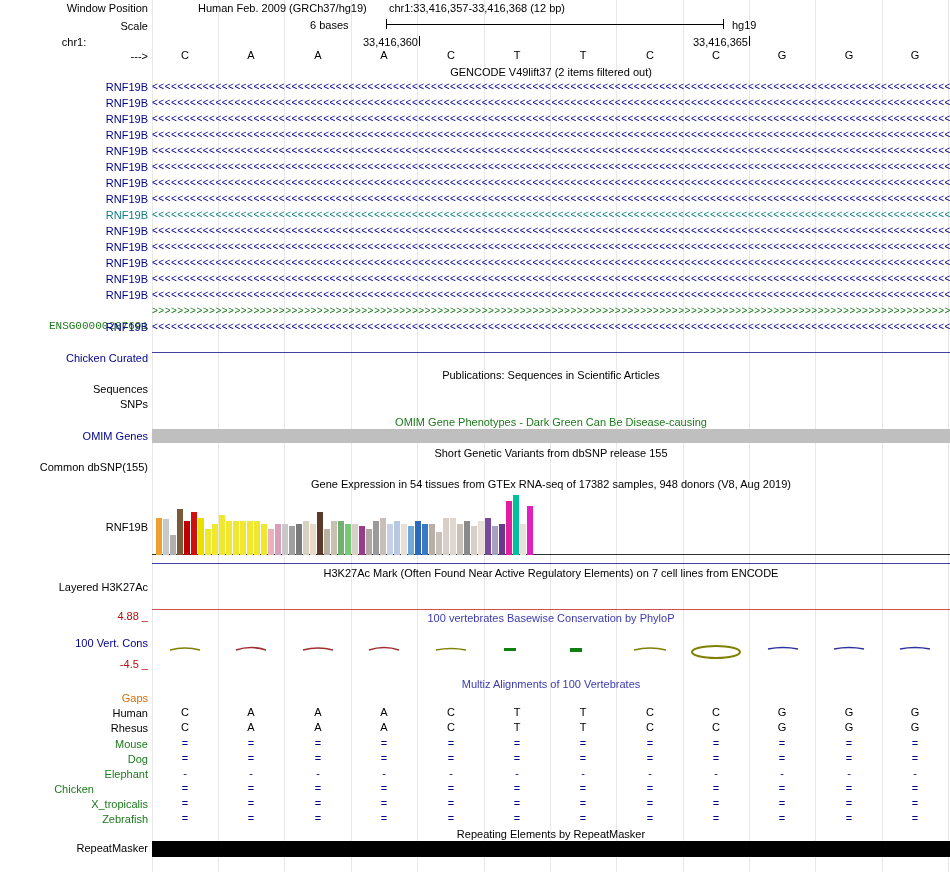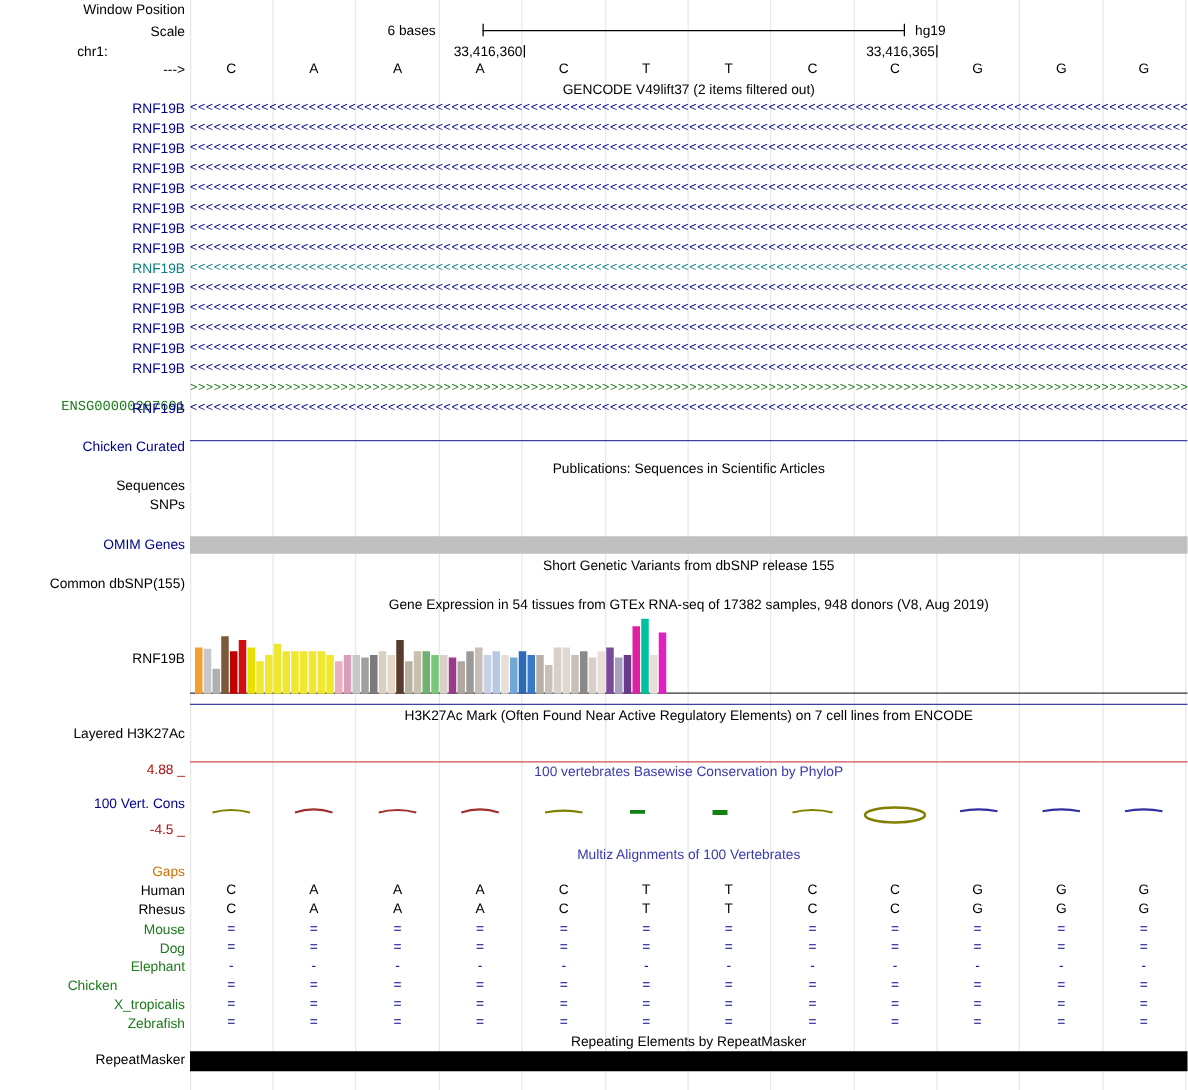--- a/index.html
+++ b/index.html
@@ -171,20 +171,25 @@
   <div class="gridline" style="left:749px;"></div>
   <div class="gridline" style="left:815px;"></div>
   <div class="gridline" style="left:882px;"></div>
   <div class="gridline" style="left:948px;"></div>
 
   <div class="lbl lbl-black" style="left:0px; top:2px; width:152px; padding-right:4px; box-sizing:border-box;">Window Position</div>
   <div class="lbl lbl-black" style="left:0px; top:20px; width:152px; padding-right:4px; box-sizing:border-box;">Scale</div>
   <div class="lbl lbl-black" style="left:0px; top:36px; width:152px; padding-right:4px; box-sizing:border-box;text-align:center;">chr1:</div>
   <div class="lbl lbl-black" style="left:0px; top:50px; width:152px; padding-right:4px; box-sizing:border-box;">---&gt;</div>
 
+  <div class="centered" style="top:2px; left:152px; width:798px; text-align:left; padding-left:46px; box-sizing:border-box;">
+    <span>Human Feb. 2009 (GRCh37/hg19)</span>
+    <span style="display:inline-block; width:16px;"></span>
+    <span>chr1:33,416,357-33,416,368 (12 bp)</span>
+  </div>
 
   <div class="lbl lbl-black" style="left:310px; top:19px; width:60px; text-align:left;">6 bases</div>
   <div class="scalebar" style="left:386px; top:19px; width:338px;">
     <div class="tick-l" style="left:0;"></div>
     <div class="bar" style="left:0; width:338px;"></div>
     <div class="tick-r" style="left:337px;"></div>
   </div>
   <div class="lbl lbl-black" style="left:732px; top:19px; width:40px; text-align:left;">hg19</div>
 
   <div class="lbl lbl-black" style="left:290px; top:36px; width:128px; text-align:right;">33,416,360</div>
@@ -258,20 +263,21 @@
   <div class="gene-row" style="top:321px;">&lt;&lt;&lt;&lt;&lt;&lt;&lt;&lt;&lt;&lt;&lt;&lt;&lt;&lt;&lt;&lt;&lt;&lt;&lt;&lt;&lt;&lt;&lt;&lt;&lt;&lt;&lt;&lt;&lt;&lt;&lt;&lt;&lt;&lt;&lt;&lt;&lt;&lt;&lt;&lt;&lt;&lt;&lt;&lt;&lt;&lt;&lt;&lt;&lt;&lt;&lt;&lt;&lt;&lt;&lt;&lt;&lt;&lt;&lt;&lt;&lt;&lt;&lt;&lt;&lt;&lt;&lt;&lt;&lt;&lt;&lt;&lt;&lt;&lt;&lt;&lt;&lt;&lt;&lt;&lt;&lt;&lt;&lt;&lt;&lt;&lt;&lt;&lt;&lt;&lt;&lt;&lt;&lt;&lt;&lt;&lt;&lt;&lt;&lt;&lt;&lt;&lt;&lt;&lt;&lt;&lt;&lt;&lt;&lt;&lt;&lt;&lt;&lt;&lt;&lt;&lt;&lt;&lt;&lt;&lt;&lt;&lt;&lt;&lt;&lt;&lt;&lt;&lt;&lt;&lt;&lt;&lt;&lt;&lt;&lt;&lt;&lt;&lt;&lt;&lt;&lt;&lt;&lt;&lt;&lt;&lt;&lt;&lt;</div>
 
   <div class="lbl lbl-blue" style="left:0; top:352px; width:148px;">Chicken Curated</div>
   <div class="blue-rule" style="top:352px;"></div>
 
   <div class="lbl lbl-black" style="left:0; top:383px; width:148px;">Sequences</div>
   <div class="centered" style="top:369px;">Publications: Sequences in Scientific Articles</div>
 
   <div class="lbl lbl-black" style="left:0; top:398px; width:148px;">SNPs</div>
 
+  <div class="centered title-green" style="top:416px;">OMIM Gene Phenotypes - Dark Green Can Be Disease-causing</div>
   <div class="lbl lbl-blue" style="left:0; top:430px; width:148px;">OMIM Genes</div>
   <div class="gray-band" style="top:429px; height:14px;"></div>
 
   <div class="centered" style="top:447px;">Short Genetic Variants from dbSNP release 155</div>
   <div class="lbl lbl-black" style="left:0; top:461px; width:148px;">Common dbSNP(155)</div>
 
   <div class="centered" style="top:478px;">Gene Expression in 54 tissues from GTEx RNA-seq of 17382 samples, 948 donors (V8, Aug 2019)</div>
   <div class="lbl lbl-black" style="left:0; top:521px; width:148px;">RNF19B</div>
   <div class="gtex-bars" style="top:495px; height:60px;">
     <div class="gtex-axis" style="position:absolute; left:0; bottom:0; width:798px; height:1px; background:#333;"></div>

